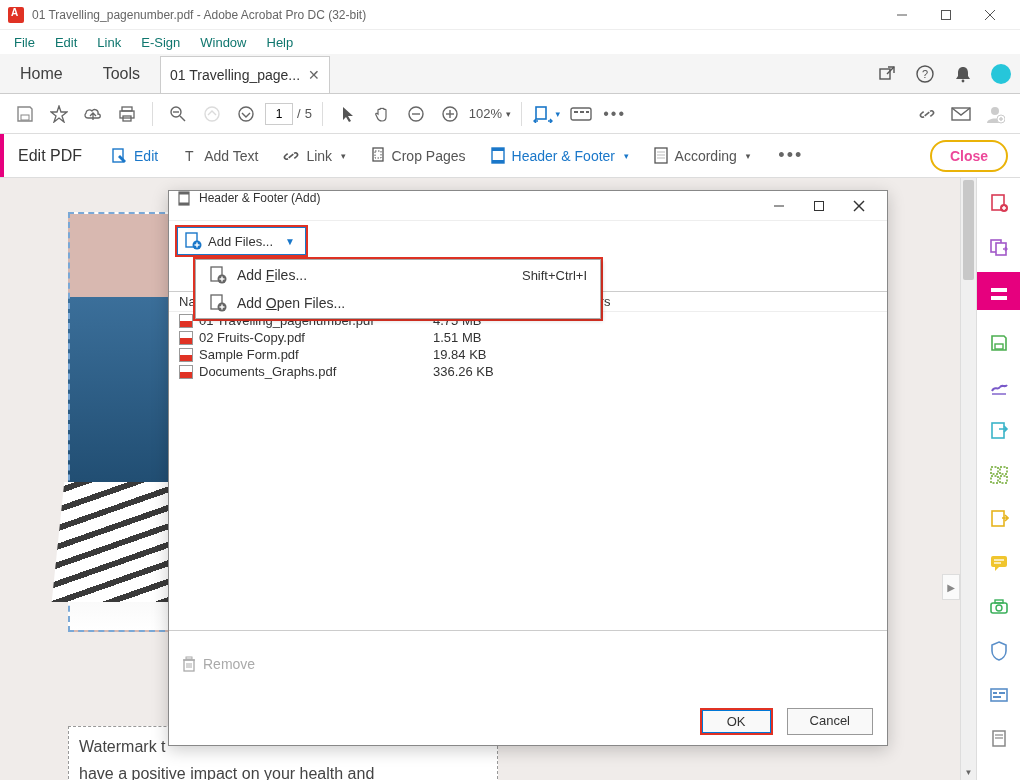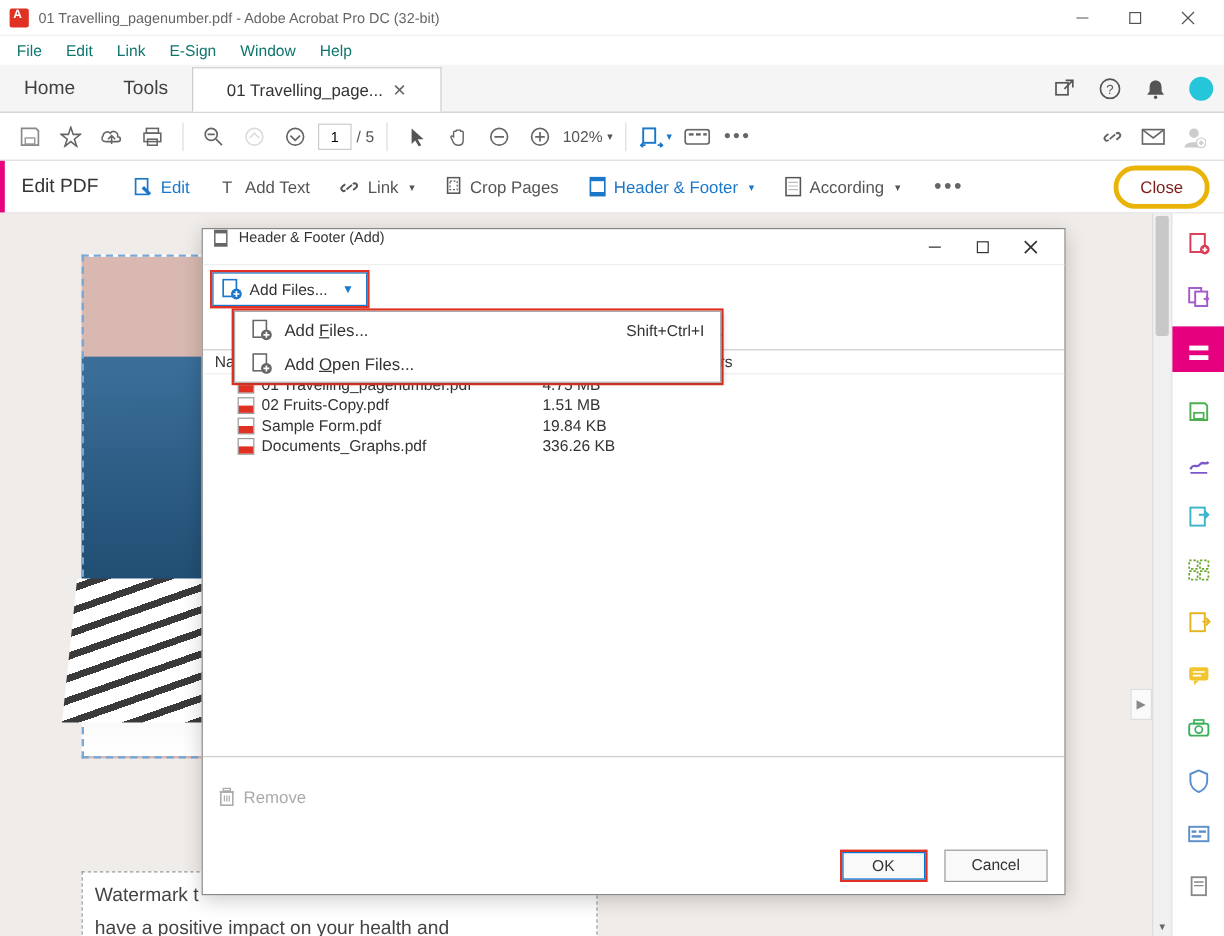--- a/index.html
+++ b/index.html
@@ -12,42 +12,42 @@
 .titlebar .title { color: #666; font-size: 12px; flex: 1; }
 .titlebar .winbtn { width: 44px; height: 30px; display:flex; align-items:center; justify-content:center; color:#555; }
 
 
 .menubar { height: 24px; display: flex; align-items: center; padding: 0 6px; gap: 4px; }
 .menubar span { padding: 2px 8px; font-size: 13px; color: #0f766e; }
 
 
 .tabrow { height: 40px; background: #f5f5f5; display: flex; align-items: stretch; border-bottom: 1px solid #ccc; }
 .tabrow .stab { padding: 0 20px; display:flex; align-items:center; font-size: 16px; color: #404040; }
-.tabrow .doctab { background:#fff; border-top: 1px solid #ccc; border-left:1px solid #ccc; border-right:1px solid #ccc; display:flex; align-items:center; padding: 0 28px; font-size: 14px; gap:8px; margin-top:2px; }
+.tabrow .doctab { background:#fff; border-top: 1px solid #ccc; border-left:1px solid #ccc; border-right:1px solid #ccc; display:flex; align-items:center; padding: 0 9px; font-size: 14px; gap:8px; margin-top:2px; }
 .tabrow .doctab .close { color:#666; font-size:14px; }
 .tabrow .spacer { flex:1; }
 .tabrow .ricon { width: 38px; display:flex; align-items:center; justify-content:center; color:#555; }
 .tabrow .avatar { width:20px; height:20px; border-radius:50%; background:#26c6da; }
 
 
 .toolbar { height: 40px; border-bottom: 1px solid #ddd; display:flex; align-items:center; padding: 0 10px; gap: 4px; }
 .toolbar .tbtn { width: 30px; height: 30px; display:flex; align-items:center; justify-content:center; color:#555; }
 .toolbar .sep { width:1px; height:24px; background:#ddd; margin: 0 6px; }
 .toolbar .pagebox { display:flex; align-items:center; gap:4px; font-size:13px; color:#555; }
 .toolbar .pagebox input { width:28px; height:22px; border:1px solid #ccc; text-align:center; font-size:12px; }
 .toolbar .zoom { font-size:13px; color:#555; display:flex; align-items:center; gap:4px; }
 .toolbar .spacer { flex:1; }
 
 
 .editbar { height: 44px; border-bottom: 1px solid #ddd; display:flex; align-items:center; padding: 0 12px; gap: 8px; position: relative; }
 .editbar .accent { position:absolute; left:0; top:0; bottom:0; width:4px; background:#e6007e; }
 .editbar .title { font-size: 16px; font-weight: 500; color: #333; margin-left: 6px; margin-right: 12px; }
 .editbar .ebtn { display:flex; align-items:center; gap:6px; padding: 4px 8px; font-size: 14px; color: #555; }
 .editbar .ebtn.blue { color: #1a77c9; }
-.editbar .closebtn { margin-left:auto; border:4px solid #eab308; border-radius:18px; padding: 6px 18px; font-size:14px; color:#7f1d1d; font-weight:400; }
+.editbar .closebtn { margin-left:auto; border:2px solid #eab308; border-radius:18px; padding: 6px 18px; font-size:14px; color:#ec4899; font-weight:700; }
 .editbar .more { font-size:18px; letter-spacing:2px; color:#666; margin: 0 12px; }
 
 
 .content { position: relative; height: calc(780px - 30px - 24px - 40px - 40px - 44px); display:flex; }
 .docarea { flex:1; background: #f0ecea; position:relative; overflow:hidden; }
 .rsidebar { width: 44px; background:#fff; border-left:1px solid #ddd; display:flex; flex-direction:column; align-items:center; padding-top: 14px; gap: 22px; }
 .rsidebar .ricon { width: 22px; height: 22px; display:flex; align-items:center; justify-content:center; }
 .rsidebar .ricon.active { background:#e6007e; width: 44px; height: 38px; margin-top:-8px; padding-top:8px; }
 .vscroll { width:16px; background:#f0f0f0; border-left:1px solid #ddd; position:relative; }
 .vscroll .thumb { position:absolute; top:2px; left:2px; right:2px; height:100px; background:#c8c8c8; border-radius:2px; }
@@ -73,21 +73,21 @@
 .dialog .dropdown { position:absolute; left:24px; top:66px; width:410px; border:2px solid #e03224; z-index:60; }
 .dialog .dropdown-inner { border:1px solid #aaa; background:#fff; padding:1px; box-shadow: 2px 2px 4px rgba(0,0,0,.15); }
 .dialog .dropdown .ditem { display:flex; align-items:center; padding: 5px 12px; font-size: 14px; gap:10px; }
 .dialog .dropdown .ditem .sc { margin-left:auto; font-size:13px; color:#333; }
 .dialog .msg { text-align:center; font-weight:bold; font-size:14px; padding: 6px 0 8px; }
 .dialog .table { border-top: 1px solid #ccc; }
 .dialog .thead { display:flex; padding: 2px 10px; font-size:13px; color:#333; border-bottom:1px solid #eee; }
 .dialog .thead .c1 { width: 254px; }
 .dialog .thead .c2 { width: 84px; }
 .dialog .thead .c3 { flex:1; }
-.dialog .trow { display:flex; align-items:center; padding: 1px 10px; font-size:13px; color:#333;margin-left:19px; }
+.dialog .trow { display:flex; align-items:center; padding: 1px 10px; font-size:13px; color:#333; }
 .dialog .trow .c1 { width: 254px; display:flex; align-items:center; gap:6px; }
 .dialog .trow .c2 { width: 84px; }
 .dialog .pdf-icon { width:14px; height:14px; background:#fff; border:1px solid #999; position:relative; display:inline-block; }
 .dialog .pdf-icon::after { content:""; position:absolute; bottom:0; left:0; right:0; height:6px; background:#e03224; }
 .dialog .dfooter { position:absolute; bottom:48px; left:0; right:0; border-top:1px solid #ccc; padding: 24px 12px; display:flex; align-items:center; gap:8px; }
 .dialog .remove { color:#aaa; font-size:14px; display:flex; align-items:center; gap:6px; }
 .dialog .dbuttons { position:absolute; bottom:10px; right:14px; display:flex; gap:14px; }
 .dialog .dbtn { border:1px solid #999; padding: 4px 22px; font-size:13px; background:#f9f9f9; }
 .dialog .dbtn.ok-wrap { border:2px solid #e03224; padding:0; }
 .dialog .dbtn.ok-wrap .inner { border:1px solid #0078d7; padding: 3px 24px; display:block; }

